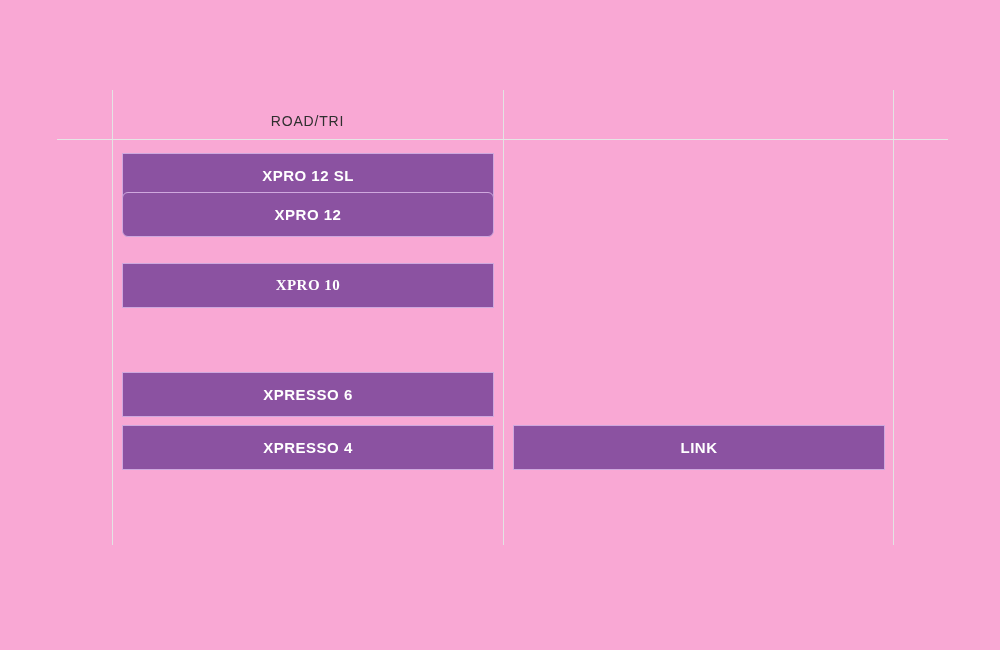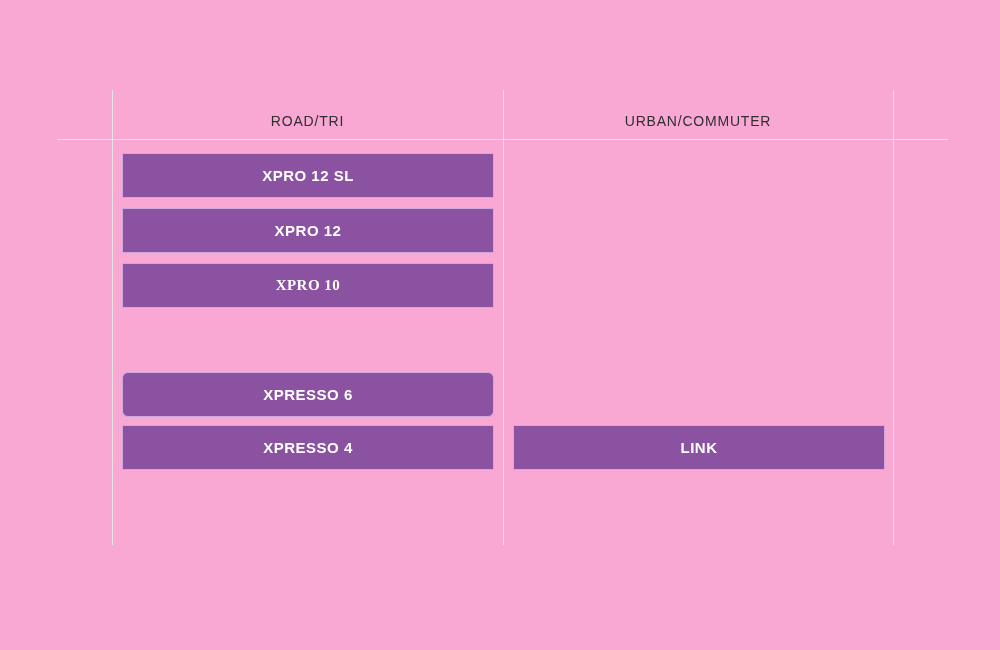--- a/index.html
+++ b/index.html
@@ -70,38 +70,37 @@
     font-size: 15px;
     font-weight: 700;
     letter-spacing: 0.5px;
     white-space: nowrap;
     text-align: right;
   }
   .bar.col-road   { left: 122px; width: 372px; }
   .bar.col-urban  { left: 513px; width: 372px; }
 
   .r0 { top: 153px; }
-  .r1 { top: 208px; }
+  .r1 { top: 192px; border-radius: 6px; }
   .r2 { top: 263px; font-family: Liberation Serif, serif; }
-  .r4 { top: 372px; border-radius: 6px; }
+  .r4 { top: 372px; }
   .r5 { top: 425px; }
 </style>
 </head>
 <body>
 
 <div id="canvas">
 
   <div class="vrule v1"></div>
   <div class="vrule v2"></div>
   <div class="vrule v3"></div>
 
   <div class="hrule"></div>
 
   <div class="col-header h1">ROAD/TRI</div>
-  <div class="col-header h2">URBAN/COMMUTER</div>
 
   <div class="bar col-road r0">XPRO 12 SL</div>
   <div class="bar col-road r1">XPRO 12</div>
   <div class="bar col-road r2">XPRO 10</div>
   <div class="bar col-road r4">XPRESSO 6</div>
   <div class="bar col-road r5">XPRESSO 4</div>
 
   <div class="bar col-urban r5">LINK</div>
 
 </div>

